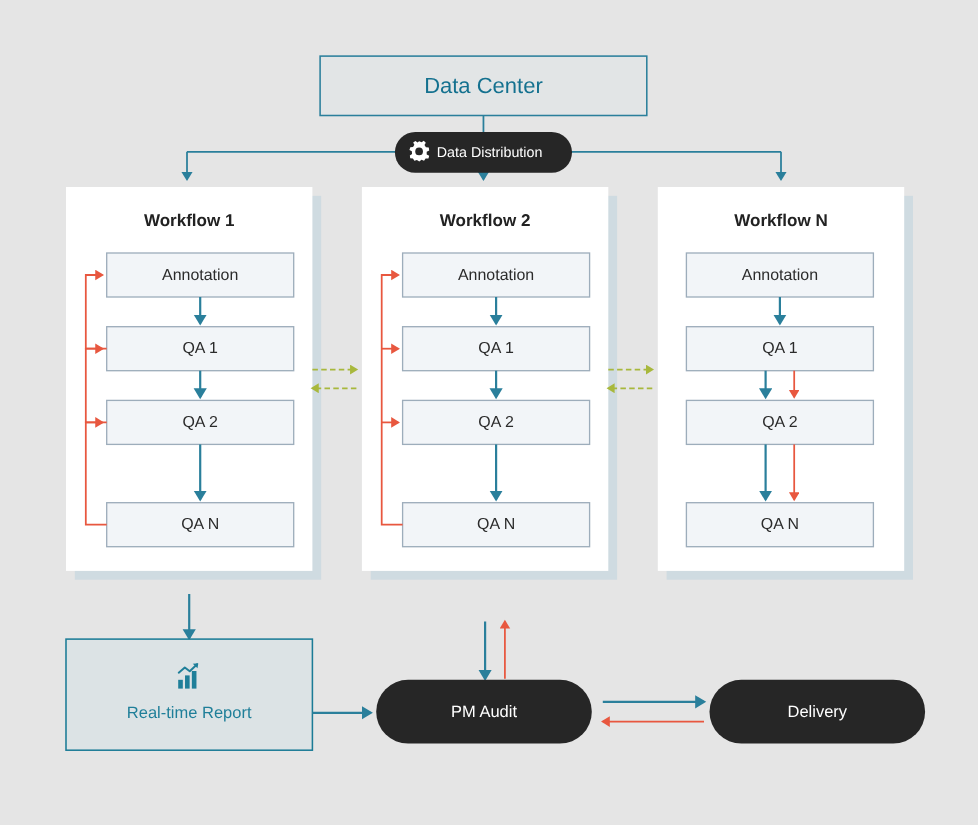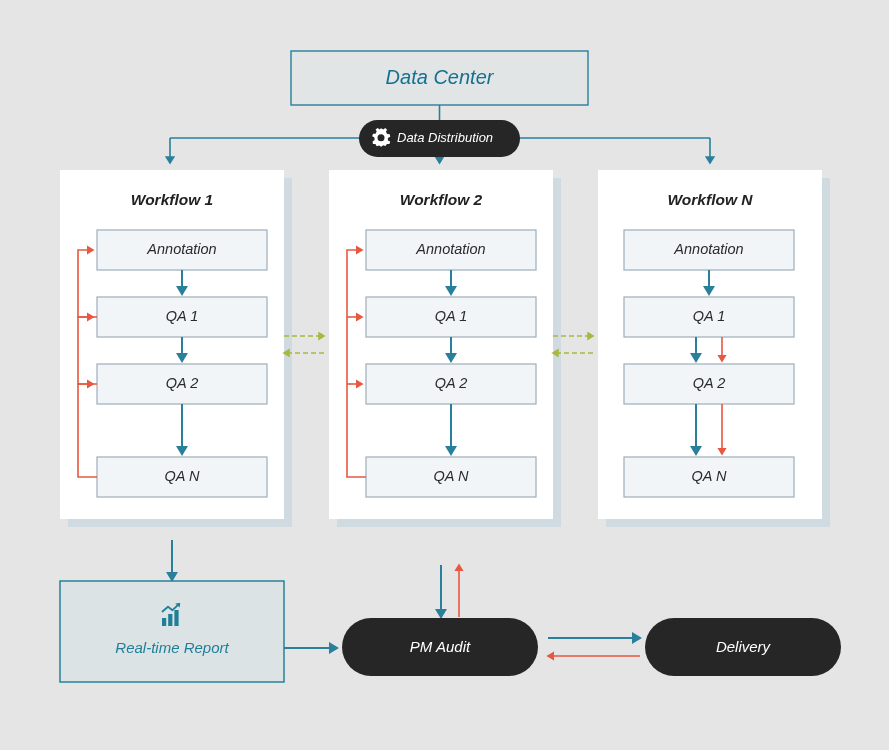--- a/index.html
+++ b/index.html
@@ -2,21 +2,21 @@
 <html><head>
 <meta charset="utf-8">
 <style>
   html,body{margin:0;padding:0;}
   body{
     width:889px;height:750px;
     background:#e5e5e5;
     font-family:"Liberation Sans","DejaVu Sans",sans-serif;
     overflow:hidden;
   }
-  #stage{position:relative;width:889px;height:750px;font-style:italic;}
+  #stage{position:relative;width:889px;height:750px;}
   svg#diagram{position:absolute;left:0;top:0;width:889px;height:750px;display:block;}
 
   .shadow-panel{fill:#cfdbe1;}
   .wf-card{fill:#ffffff;}
   .wf-title{font-size:15.5px;font-weight:bold;fill:#222;text-anchor:middle;dominant-baseline:middle;}
   .step-box{fill:#f2f5f8;stroke:#9dadbb;stroke-width:1.2;}
   .step-label{font-size:14.5px;fill:#2b2b2b;text-anchor:middle;dominant-baseline:middle;}
 
   .dc-box{fill:#e2e5e6;stroke:#2a7f9b;stroke-width:1.4;}
   .dc-label{font-size:20px;fill:#14718f;text-anchor:middle;dominant-baseline:middle;}

